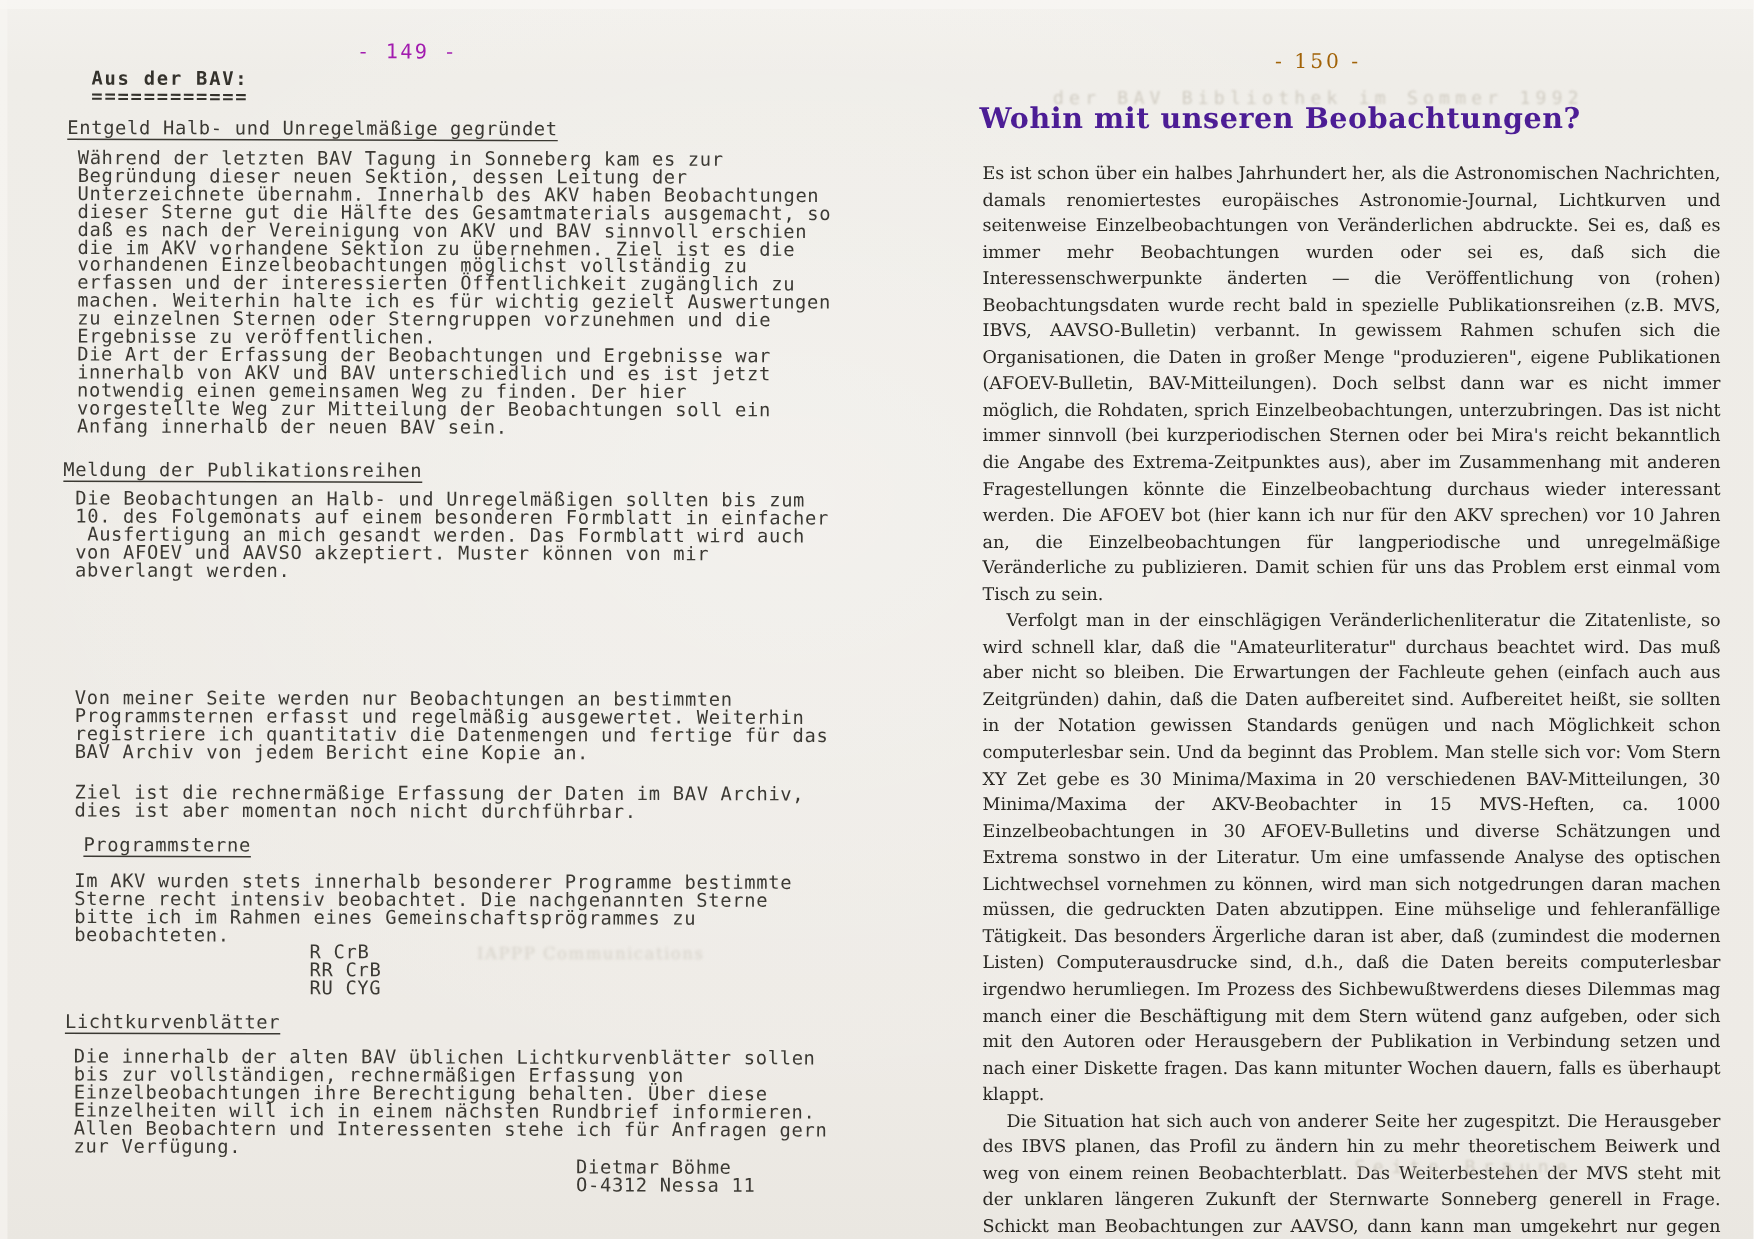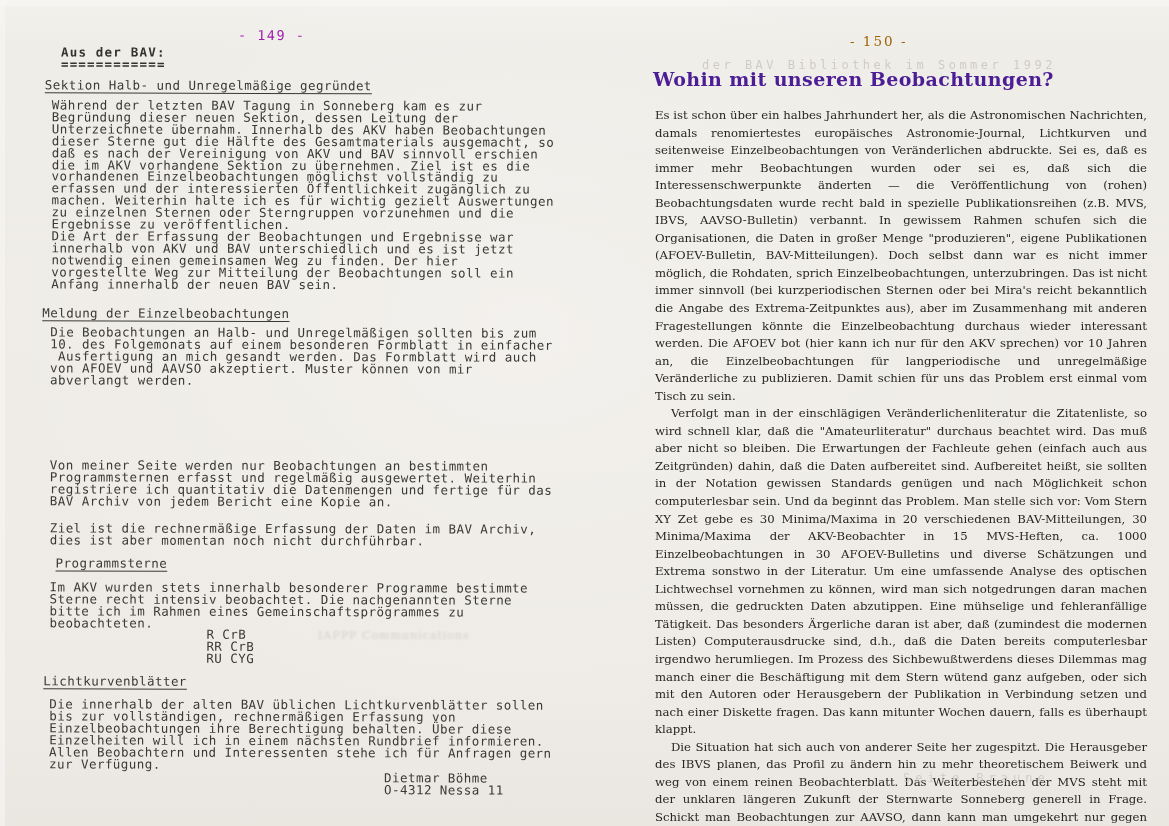--- a/index.html
+++ b/index.html
@@ -69,39 +69,39 @@
 
 <div class="scan-edge"></div>
 <div class="scan-edge-l"></div>
 
 <div class="page-left">
   <div class="mono pageno-l" style="left:237px;top:30px">- 149 -</div>
 
   <div class="mono masthead" style="left:60px;top:47px">Aus der BAV:</div>
   <div class="mono masthead" style="left:60px;top:59px">============</div>
 
-  <div class="mono mono-h" style="left:44px;top:80px">Sektion Halb- und Unregelmäßige gegründet</div>
+  <div class="mono mono-h" style="left:44px;top:80px">Entgeld Halb- und Unregelmäßige gegründet</div>
   <div class="mono" style="left:51px;top:100px">Während der letzten BAV Tagung in Sonneberg kam es zur
 Begründung dieser neuen Sektion, dessen Leitung der
 Unterzeichnete übernahm. Innerhalb des AKV haben Beobachtungen
 dieser Sterne gut die Hälfte des Gesamtmaterials ausgemacht, so
 daß es nach der Vereinigung von AKV und BAV sinnvoll erschien
 die im AKV vorhandene Sektion zu übernehmen. Ziel ist es die
 vorhandenen Einzelbeobachtungen möglichst vollständig zu
 erfassen und der interessierten Öffentlichkeit zugänglich zu
 machen. Weiterhin halte ich es für wichtig gezielt Auswertungen
 zu einzelnen Sternen oder Sterngruppen vorzunehmen und die
 Ergebnisse zu veröffentlichen.
 Die Art der Erfassung der Beobachtungen und Ergebnisse war
 innerhalb von AKV und BAV unterschiedlich und es ist jetzt
 notwendig einen gemeinsamen Weg zu finden. Der hier
 vorgestellte Weg zur Mitteilung der Beobachtungen soll ein
 Anfang innerhalb der neuen BAV sein.</div>
 
-  <div class="mono mono-h" style="left:42px;top:308px">Meldung der Einzelbeobachtungen</div>
+  <div class="mono mono-h" style="left:42px;top:308px">Meldung der Publikationsreihen</div>
   <div class="mono" style="left:50px;top:327px">Die Beobachtungen an Halb- und Unregelmäßigen sollten bis zum
 10. des Folgemonats auf einem besonderen Formblatt in einfacher
  Ausfertigung an mich gesandt werden. Das Formblatt wird auch
 von AFOEV und AAVSO akzeptiert. Muster können von mir
 abverlangt werden.</div>
   <div class="mono" style="left:50px;top:460px">Von meiner Seite werden nur Beobachtungen an bestimmten
 Programmsternen erfasst und regelmäßig ausgewertet. Weiterhin
 registriere ich quantitativ die Datenmengen und fertige für das
 BAV Archiv von jedem Bericht eine Kopie an.</div>
   <div class="mono" style="left:50px;top:523px">Ziel ist die rechnermäßige Erfassung der Daten im BAV Archiv,

